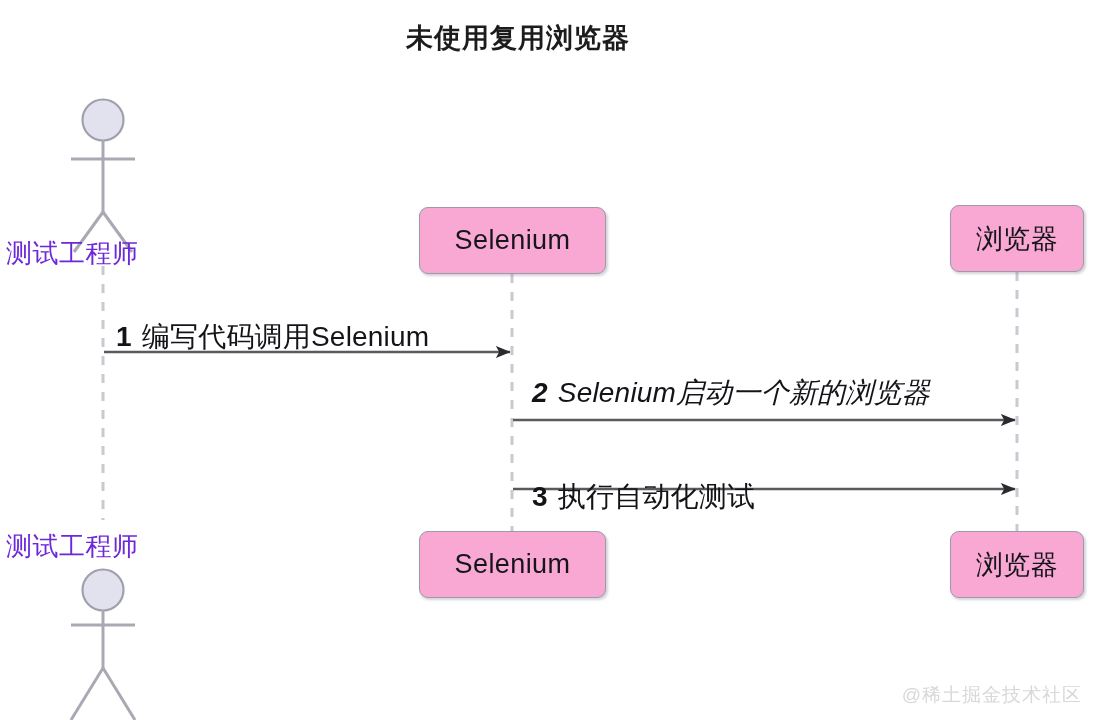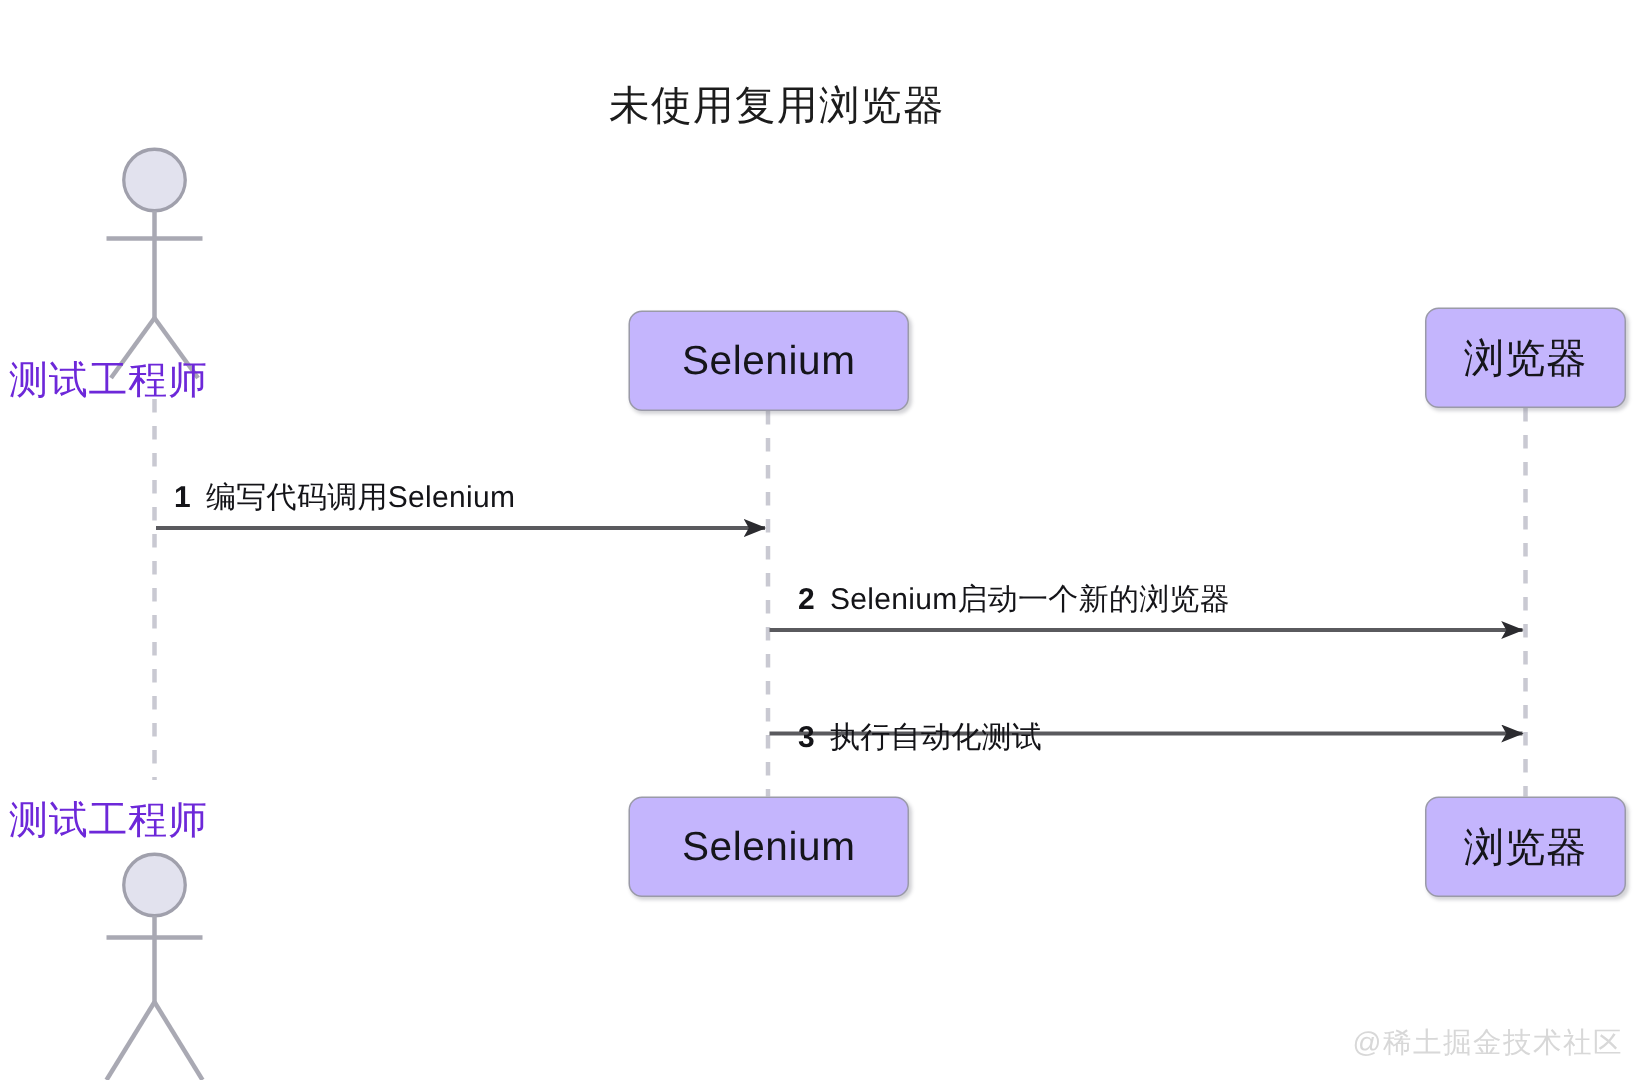--- a/index.html
+++ b/index.html
@@ -17,33 +17,33 @@
   }
   #canvas {
     position: absolute;
     inset: 0;
     width: 1096px;
     height: 720px;
   }
   .diagram-title {
     position: absolute;
     left: 0;
-    top: 52px;
+    top: 20px;
     width: 1036px;
     text-align: center;
     font-size: 27px;
-    font-weight: normal;
+    font-weight: bold;
     letter-spacing: 1px;
     color: #1c1c1c;
     pointer-events: none;
   }
   .node-box {
     position: absolute;
     box-sizing: border-box;
-    background: #c4b5fd;
+    background: #f9a8d4;
     border: 1.6px solid #9a9aa8;
     border-radius: 9px;
     box-shadow: 1.5px 2px 2.5px rgba(120,120,135,0.33);
     display: flex;
     align-items: center;
     justify-content: center;
     font-size: 27px;
     color: #15151a;
     letter-spacing: 0.4px;
   }
@@ -55,27 +55,27 @@
     position: absolute;
     font-size: 26px;
     color: #6d28d9;
     letter-spacing: 0.5px;
     white-space: nowrap;
   }
   .actor-label-top { left: 6px; top: 236px; }
   .actor-label-bottom { left: 6px; top: 529px; }
   .msg-label {
     position: absolute;
-    font-size: 20px;
+    font-size: 28px;
     color: #141418;
     white-space: nowrap;
     letter-spacing: 0.2px;
   }
   .msg-label-1 { left: 116px; top: 318px; }
-  .msg-label-2 { left: 532px; top: 386px; }
+  .msg-label-2 { left: 532px; top: 374px; font-style: italic; }
   .msg-label-3 { left: 532px; top: 478px; }
   .msg-num { font-weight: bold; margin-right: 10px; }
   .watermark {
     position: absolute;
     right: 14px;
     bottom: 12px;
     font-size: 19px;
     color: #d8d8d8;
     letter-spacing: 1px;
     white-space: nowrap;

